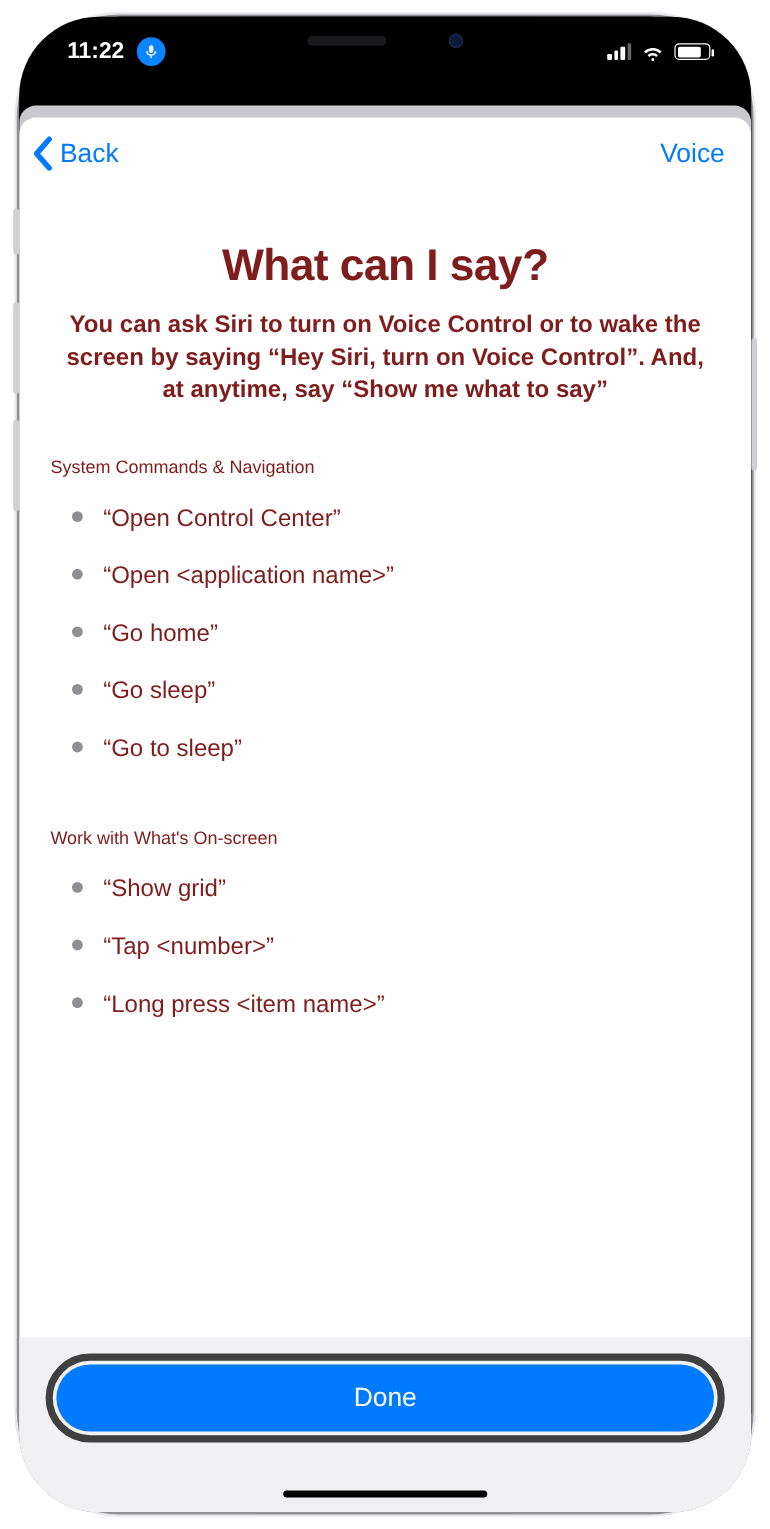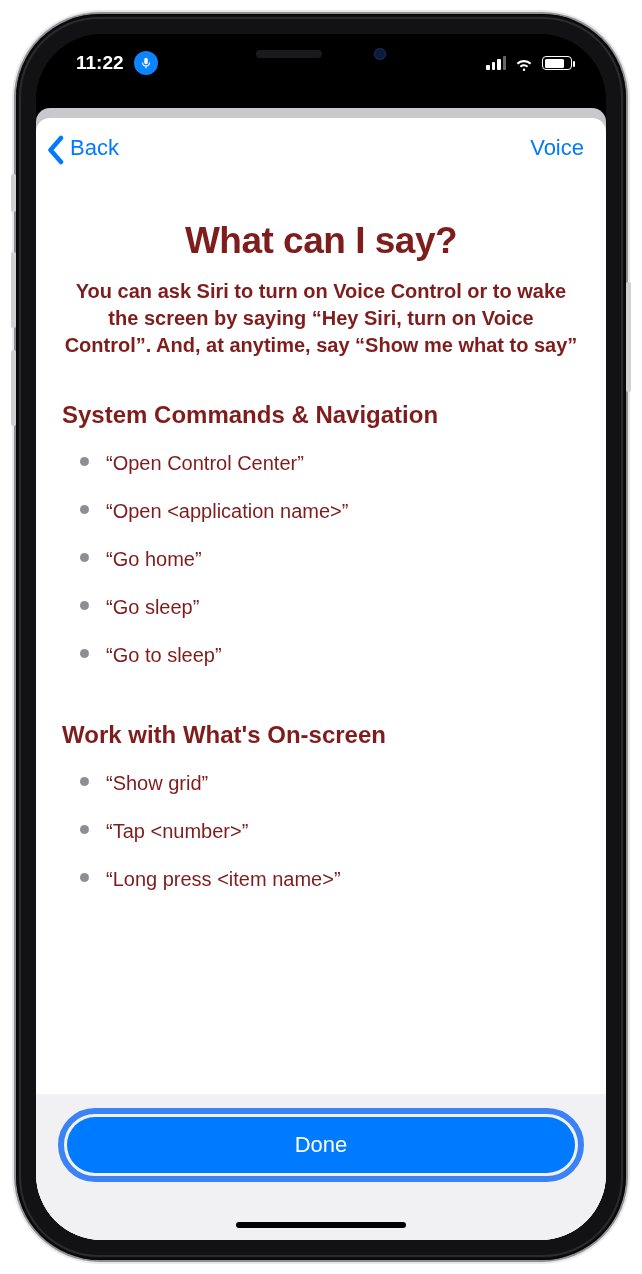--- a/index.html
+++ b/index.html
@@ -14,21 +14,20 @@
   }
 
   
   .phone-frame {
     position: relative;
     width: 610px;
     height: 1246px;
     background: #121214;
     border-radius: 84px;
     box-shadow: 0 0 0 2px #8f8f94, 0 0 0 4px #e8e8ec, inset 0 0 3px 1px #000;
-    padding: 20px;
   }
   .phone-frame::before { 
     content: "";
     position: absolute;
     inset: 3px;
     border-radius: 80px;
     pointer-events: none;
     box-shadow: inset 0 0 0 2px #2b2b2e;
   }
 
@@ -124,21 +123,21 @@
 
   .nav {
     height: 60px;
     display: flex;
     align-items: center;
     justify-content: space-between;
     padding: 0 18px 0 8px;
     font-size: 22px;
     color: #007aff;
   }
-  .nav-left { display:flex; align-items:flex-end; gap:0; }
+  .nav-left { display:flex; align-items:center; gap:0; }
   .nav-left svg { width:22px; height:30px; }
   .nav button { background:none; border:none; color:#007aff; font-size:22px; font-family:inherit; padding:4px 4px; }
 
   .content {
     flex: 1;
     overflow: hidden;
     padding: 14px 26px 0 26px;
     color: #7f1d1d;
   }
   .title {
@@ -149,22 +148,22 @@
     margin: 28px 0 16px;
   }
   .subtitle {
     text-align: center;
     font-size: 20px;
     line-height: 1.35;
     margin: 0 2px 42px;
     font-weight: 700;
   }
   .section-head {
-    font-size: 24px;
-    font-weight: 700;
+    font-size: 15px;
+    font-weight: 400;
     margin-bottom: 22px;
   }
   ul.cmds {
     list-style: none;
     padding: 0 0 30px 18px;
   }
   ul.cmds li {
     position: relative;
     padding-left: 26px;
     font-size: 20px;
@@ -181,21 +180,21 @@
     border-radius: 50%;
   }
 
   .footer {
     background: #f1f1f4;
     padding: 14px 22px 58px;
     position: relative;
   }
   .done-wrap {
     position: relative;
-    border: 6px solid #3b82f6;
+    border: 6px solid #404040;
     border-radius: 40px;
     padding: 3px;
   }
   .done-btn {
     display: block;
     width: 100%;
     height: 56px;
     border: none;
     border-radius: 28px;
     background: #007aff;

